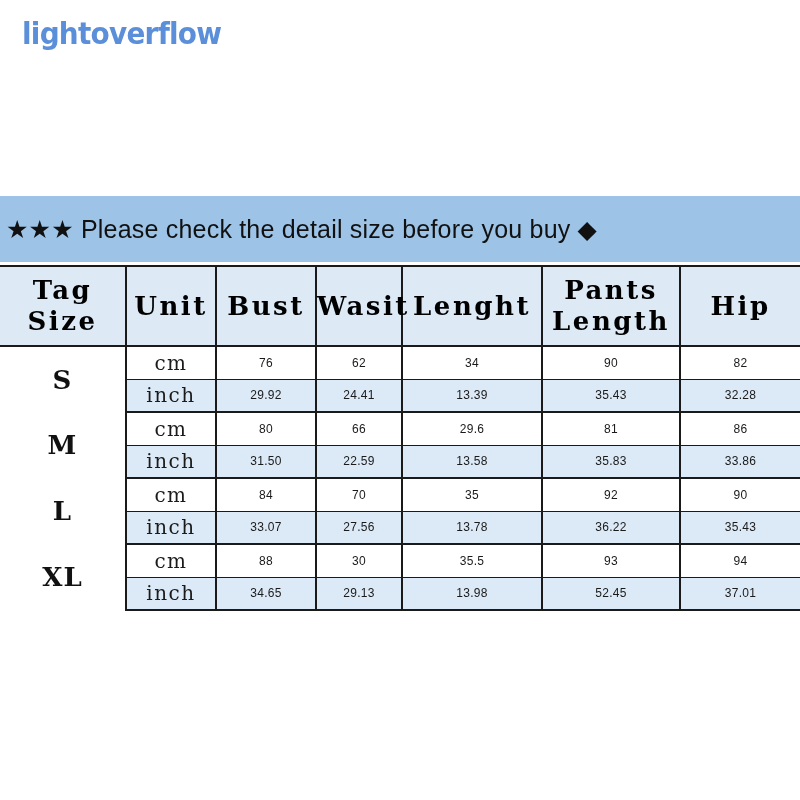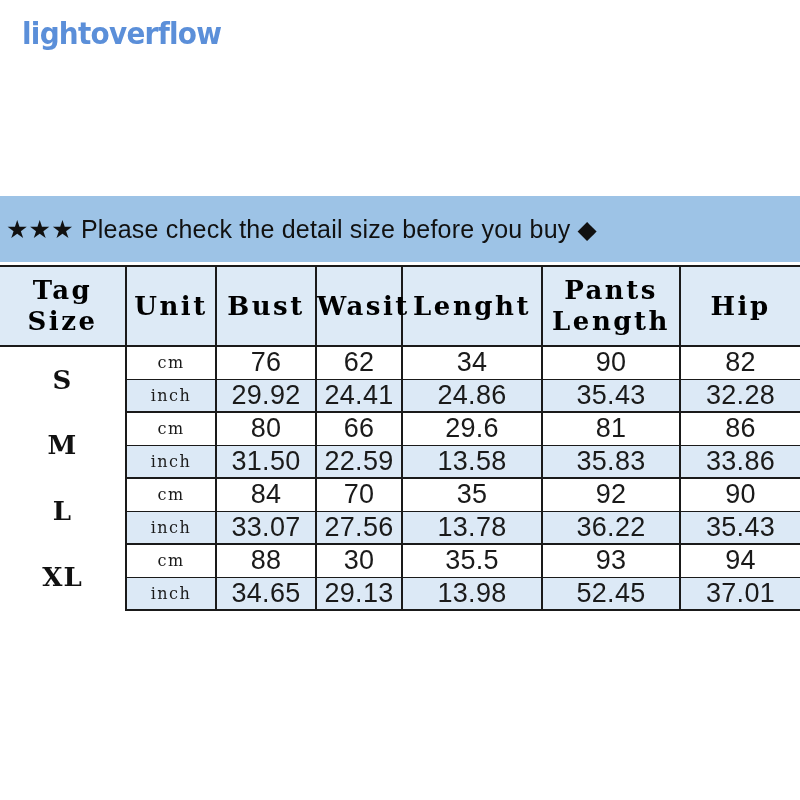--- a/index.html
+++ b/index.html
@@ -99,28 +99,28 @@
     font-weight: bold;
     color: #111111;
     letter-spacing: 1px;
     border-left: none;
     border-right: 2.5px solid #1a1a1a;
   }
 
   
   td.unit-cell {
     font-family: "DejaVu Serif", "Liberation Serif", serif;
-    font-size: 16px;
+    font-size: 20px;
     color: #1a1a1a;
     letter-spacing: 1.5px;
   }
   
   td.val-cell {
     font-family: "Liberation Sans", sans-serif;
-    font-size: 27px;
+    font-size: 12px;
     color: #1a1a1a;
     letter-spacing: 0.3px;
   }
   td.val-cell:last-child { border-right: none; }
 
   tr.row-cm td { background: #ffffff; height: 33px; }
   tr.row-inch td { background: #dce9f6; height: 33px; }
 
   
   tr.row-cm td.data-cell { border-bottom: 1.2px solid #1a1a1a; }
@@ -173,21 +173,21 @@
         <td class="val-cell data-cell">76</td>
         <td class="val-cell data-cell">62</td>
         <td class="val-cell data-cell">34</td>
         <td class="val-cell data-cell">90</td>
         <td class="val-cell data-cell">82</td>
       </tr>
       <tr class="row-inch group-end">
         <td class="unit-cell">inch</td>
         <td class="val-cell">29.92</td>
         <td class="val-cell">24.41</td>
-        <td class="val-cell">24.86</td>
+        <td class="val-cell">13.39</td>
         <td class="val-cell">35.43</td>
         <td class="val-cell">32.28</td>
       </tr>
 
       <tr class="row-cm">
         <td class="size-label" rowspan="2">M</td>
         <td class="unit-cell data-cell">cm</td>
         <td class="val-cell data-cell">80</td>
         <td class="val-cell data-cell">66</td>
         <td class="val-cell data-cell">29.6</td>

